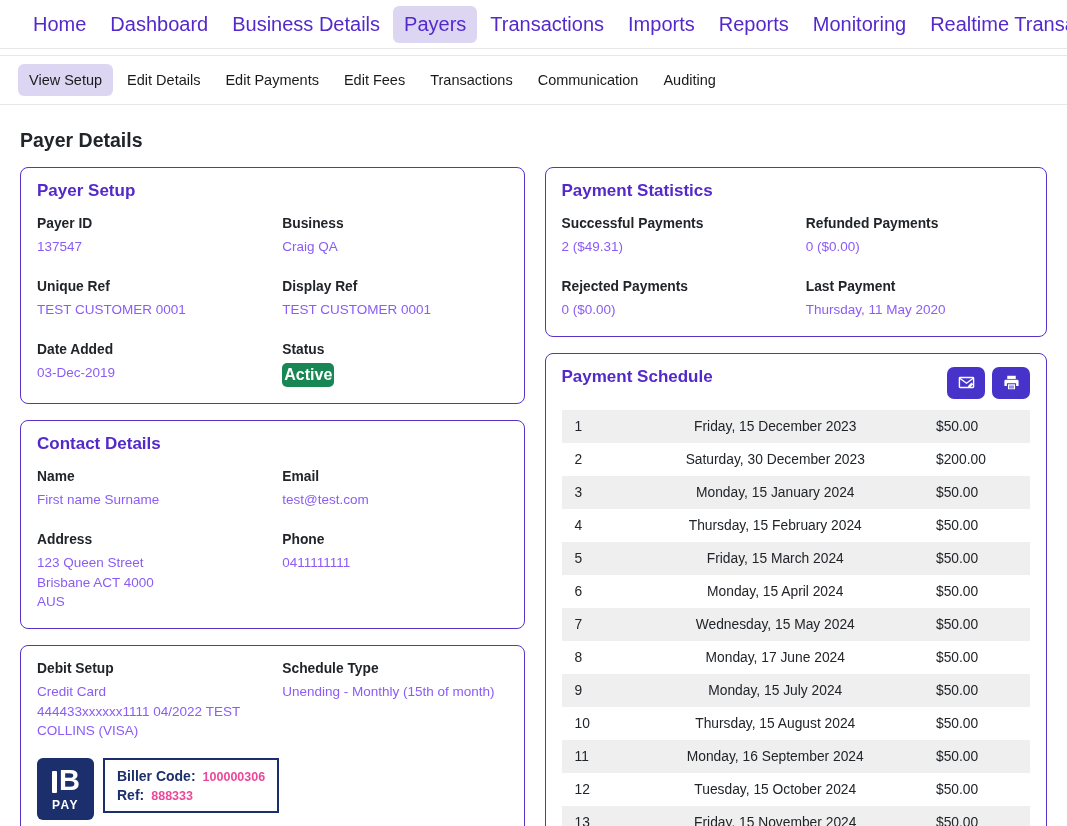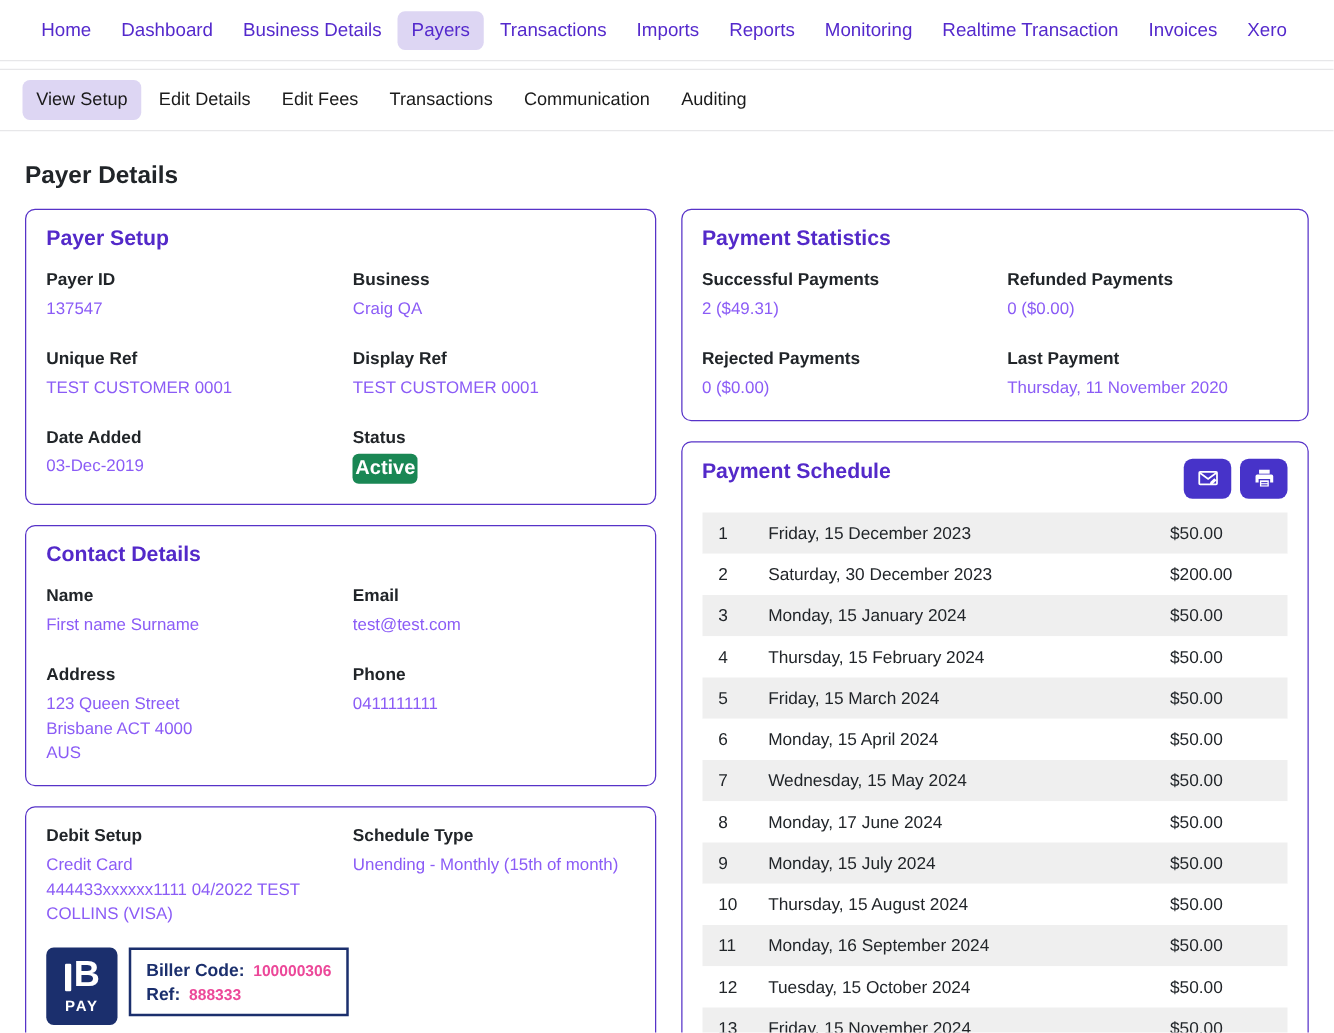--- a/index.html
+++ b/index.html
@@ -2,21 +2,21 @@
 <html><head>
 <meta charset="utf-8">
 <style>
   * { margin:0; padding:0; box-sizing:border-box; }
   html,body { width:1067px; height:826px; overflow:hidden; background:#fff;
     font-family:"Liberation Sans", sans-serif; color:#212529; }
 
   
   .nav1 { height:49px; display:flex; align-items:center; padding:0 22px;
     border-bottom:1px solid #e7e7e9; background:#fff; }
-  .nav1 .nav-item { color:#5429cc; font-size:15px; padding:7px 11px; margin-right:2px;
+  .nav1 .nav-item { color:#5429cc; font-size:20px; padding:7px 11px; margin-right:2px;
     border-radius:6px; cursor:pointer; white-space:nowrap; }
   .nav1 .nav-item.active { background:#ddd6f3;text-align:right; }
 
   .nav2 { height:50px; margin-top:6px; display:flex; align-items:center; padding:0 18px;
     border-top:1px solid #e7e7e9; border-bottom:1px solid #e7e7e9; background:#fff; }
   .nav2 .nav-item { color:#1a1a1a; font-size:14.5px; padding:8px 11px; margin-right:3px;
     border-radius:6px; cursor:pointer; white-space:nowrap; }
   .nav2 .nav-item.active { background:#ddd6f3; }
 
   
@@ -55,21 +55,21 @@
   .sched-actions { display:flex; gap:7px; }
   .icon-btn { width:38px; height:32px; background:#4733c9; border:none; border-radius:7px;
     display:flex; align-items:center; justify-content:center; cursor:pointer; }
   .icon-btn svg { width:17px; height:17px; }
 
   .sched-table { display:flex; flex-direction:column; }
   .srow { display:flex; align-items:center; height:33px; font-size:13.8px; color:#212529; }
   .srow.odd { background:#efefef; }
   .srow.even { background:#ffffff; }
   .c-num { width:53px; padding-left:13px; flex-shrink:0; }
-  .c-date { flex:1; }
+  .c-date { flex:1;text-align:center; }
   .c-amt { width:94px; flex-shrink:0; }
 </style>
 </head>
 <body>
 
 <nav class="nav1">
 
     <span class="nav-item odd">Home</span>
 
     <span class="nav-item even">Dashboard</span>
@@ -92,20 +92,21 @@
 
     <span class="nav-item odd">Xero</span>
   </nav>
 
 <nav class="nav2">
 
     <span class="nav-item active odd">View Setup</span>
 
     <span class="nav-item even">Edit Details</span>
 
+    <span class="nav-item odd">Edit Payments</span>
 
     <span class="nav-item even">Edit Fees</span>
 
     <span class="nav-item odd">Transactions</span>
 
     <span class="nav-item even">Communication</span>
 
     <span class="nav-item odd">Auditing</span>
   </nav>
 
@@ -218,21 +219,21 @@
         <div class="field">
           <div class="label">Refunded Payments</div>
           <div class="value">0 ($0.00)</div>
         </div>
         <div class="field">
           <div class="label">Rejected Payments</div>
           <div class="value">0 ($0.00)</div>
         </div>
         <div class="field">
           <div class="label">Last Payment</div>
-          <div class="value">Thursday, 11 November 2020</div>
+          <div class="value">Thursday, 11 May 2020</div>
         </div>
       </div>
     </section>
 
     <section class="card" style="padding-bottom:40px;">
       <div class="sched-head">
         <div class="card-title" style="margin-bottom:0;">Payment Schedule</div>
         <div class="sched-actions">
           <button class="icon-btn" title="Email schedule">
             <span style="display:flex;">

